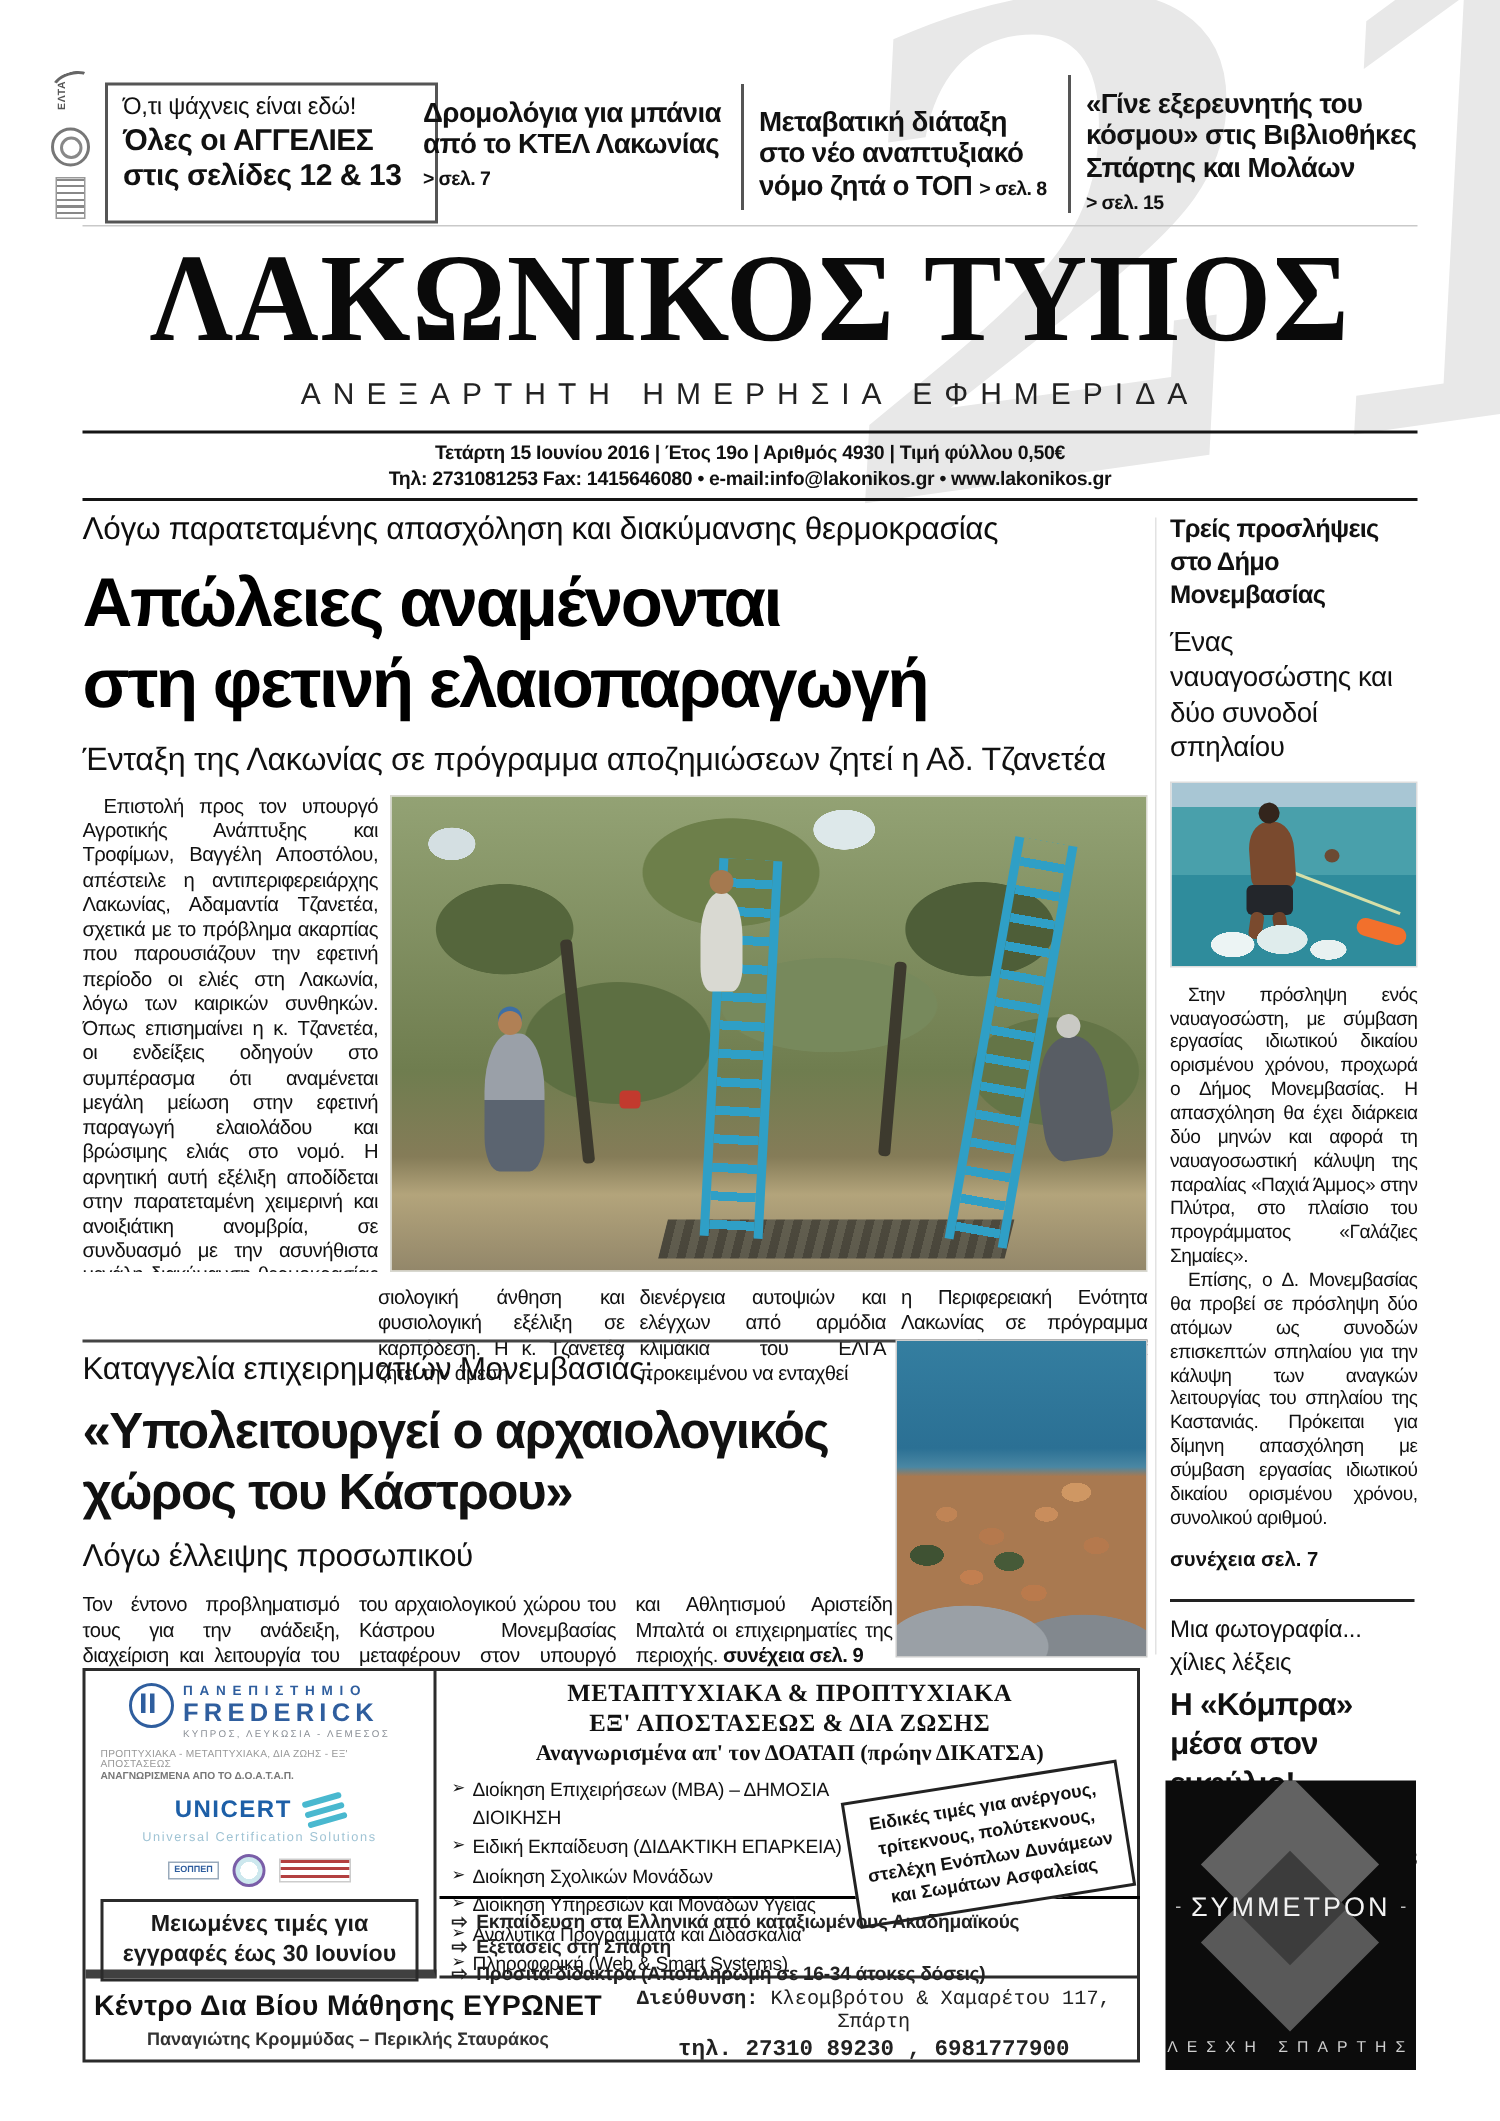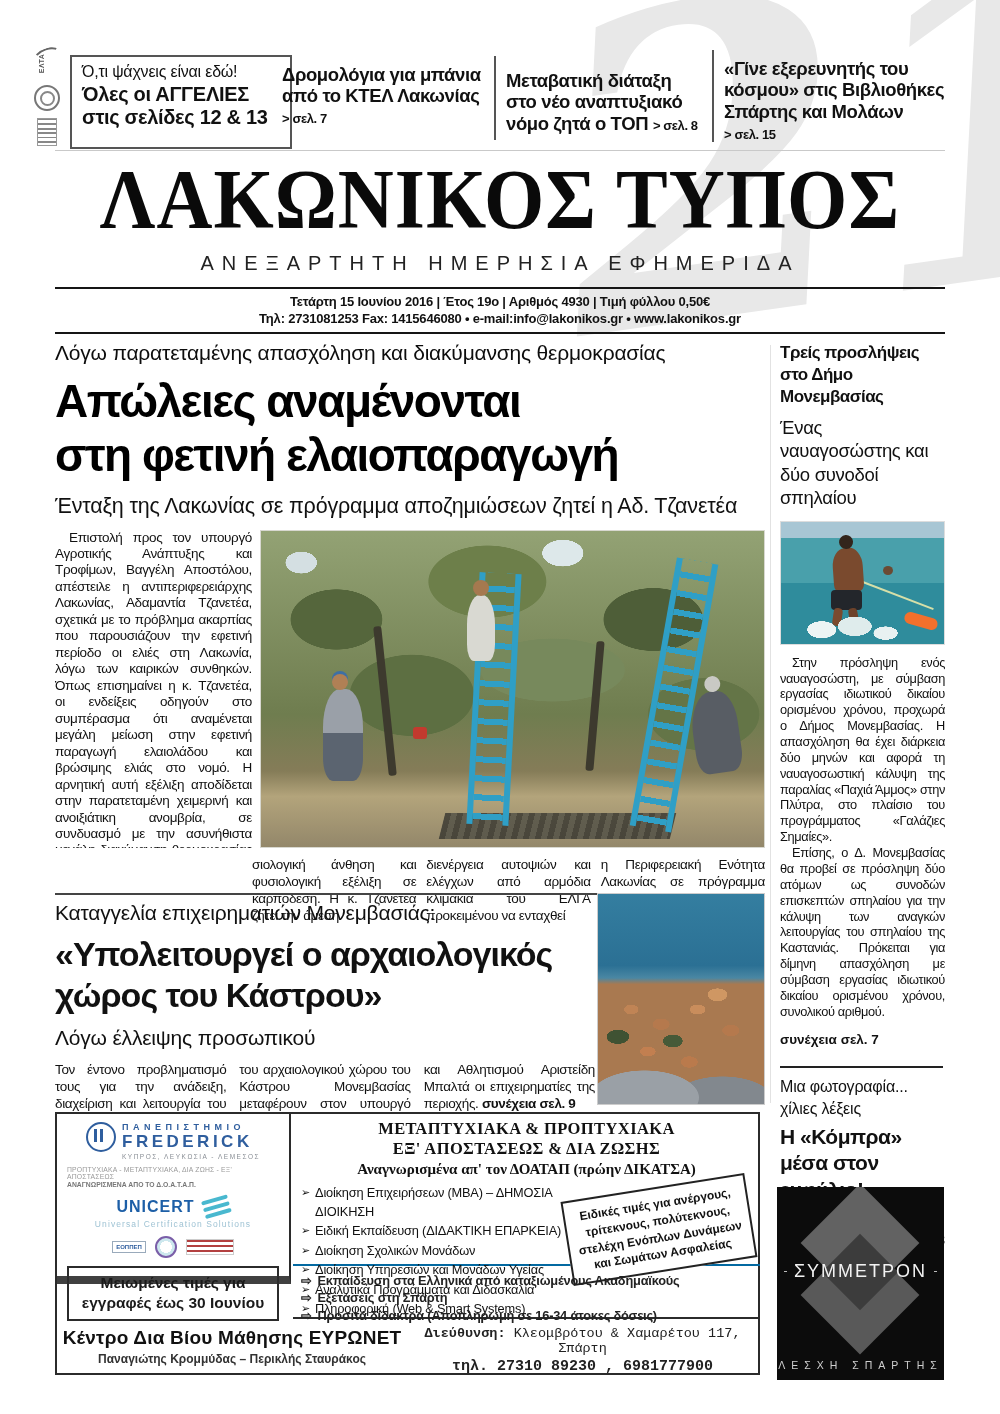--- a/index.html
+++ b/index.html
@@ -145,43 +145,43 @@
   .sym-d1{width:84px;height:84px;background:#787878;left:41px;top:14px;opacity:.8;}
   .sym-d2{width:84px;height:84px;background:#6d6d6d;left:41px;top:66px;opacity:.8;}
   .sym-d3{width:54px;height:54px;background:#3c3c3c;left:56px;top:58px;}
   .sym-name{position:absolute;top:74px;left:0;right:0;display:flex;align-items:center;justify-content:center;
         color:#f2f2f2;font-size:18px;letter-spacing:2px;}
   .sym-name b{font-weight:normal;}
   .sym-dash{width:16px;height:1px;background:#bdbdbd;margin:0 7px;}
   .sym-sub{position:absolute;bottom:9px;left:0;right:0;text-align:center;color:#cfcfcf;font-size:10.5px;letter-spacing:6px;}
   
   .ads{left:55px;top:1112px;width:705px;height:263px;border:2px solid #2b2b2b;background:#fff;box-sizing:border-box;}
-  .ad-left{position:absolute;left:0;top:0;width:234px;height:170px;border-right:2px solid #2b2b2b;
-        border-bottom:8px solid #404040;padding:8px 10px;box-sizing:border-box;}
+  .ad-left{position:absolute;left:0;top:0;width:234px;height:205px;border-right:2px solid #2b2b2b;
+        border-bottom:6px solid #404040;padding:8px 10px;box-sizing:border-box;}
   .fr-row{display:flex;align-items:flex-start;justify-content:center;gap:6px;}
   .fr-icon{width:26px;height:26px;border:2px solid #2f5e9e;border-radius:50%;position:relative;flex:none;}
   .fr-icon::before{content:"";position:absolute;left:6px;top:5px;width:3px;height:13px;background:#2f5e9e;box-shadow:6px 0 0 #2f5e9e;}
   .fr-uni{font-size:9px;font-weight:bold;color:#2f5e9e;letter-spacing:4.5px;}
   .fr-name{font-size:17px;font-weight:bold;color:#2f5e9e;letter-spacing:3.5px;}
   .fr-loc{font-size:6.5px;color:#8a8f96;letter-spacing:1.5px;text-align:right;margin-top:1px;}
   .fr-prog{margin-top:6px;font-size:6.8px;color:#999;letter-spacing:.2px;}
   .fr-rec{font-size:6.8px;color:#777;font-weight:bold;margin-top:1px;}
   .uc-row{display:flex;align-items:center;justify-content:center;gap:5px;margin-top:8px;}
   .uc-name{font-size:16px;font-weight:bold;color:#1d5fa7;letter-spacing:1px;}
   .uc-icon{width:30px;height:22px;position:relative;flex:none;}
   .uc-icon::before{content:"";position:absolute;left:1px;top:2px;width:27px;height:4px;background:#49b8cf;
         border-radius:2px;transform:rotate(-16deg);box-shadow:0 7px 0 #49b8cf,0 14px 0 #49b8cf;}
   .uc-sub{font-size:8.5px;color:#9fc3d4;text-align:center;letter-spacing:1.1px;margin-top:1px;}
   .logos-row{display:flex;align-items:center;justify-content:center;gap:9px;margin-top:7px;height:22px;}
   .lg1{font-size:6px;color:#2f5e9e;border:1px solid #9ab;padding:2px 3px;font-weight:bold;}
   .lg2{width:18px;height:18px;border-radius:50%;border:2px solid #7a5ea8;background:radial-gradient(circle,#fff 45%,#cde8ee 46%);}
   .lg3{width:46px;height:14px;background:repeating-linear-gradient(180deg,#b34040 0 2px,#fff 2px 5px);border:1px solid #ccc;}
   .offer-box{margin-top:8px;border:2px solid #2b2b2b;padding:5px 11px;text-align:center;font-weight:bold;
         font-size:15.5px;line-height:1.32;color:#1a1a1a;}
-  .ad-right{position:absolute;left:236px;top:0;width:467px;height:152px;border-bottom:2px solid #0369a1;
+  .ad-right{position:absolute;left:236px;top:0;width:467px;height:152px;border-bottom:2px solid #000000;
         padding:5px 8px 0;box-sizing:border-box;}
   .pr-t1,.pr-t2{font-family:"Liberation Serif",serif;font-weight:bold;font-size:16.5px;text-align:center;letter-spacing:.4px;line-height:1.2;}
   .pr-t3{font-family:"Liberation Serif",serif;font-weight:bold;font-size:15px;text-align:center;margin-top:2px;}
   .pr-content{position:relative;margin-top:5px;}
   .pr-list{list-style:none;margin:0;padding:0;width:292px;}
   .pr-list li{font-size:12.8px;line-height:1.52;display:flex;gap:5px;letter-spacing:-.2px;}
   .pr-b{flex:none;font-size:11px;padding-top:1px;}
   .badge{position:absolute;right:0;top:4px;width:172px;border:2px solid #222;padding:7px 5px;
         transform:rotate(-9deg);font-weight:bold;font-size:12px;text-align:center;line-height:1.4;background:#fff;}
   .ad-arrows{position:absolute;left:236px;top:154px;width:467px;height:51px;padding:4px 8px;box-sizing:border-box;

